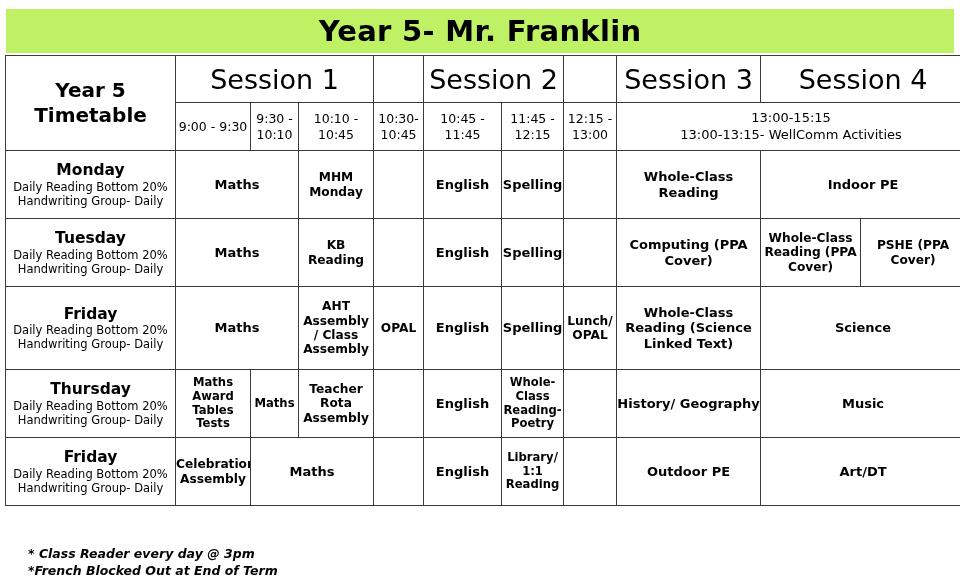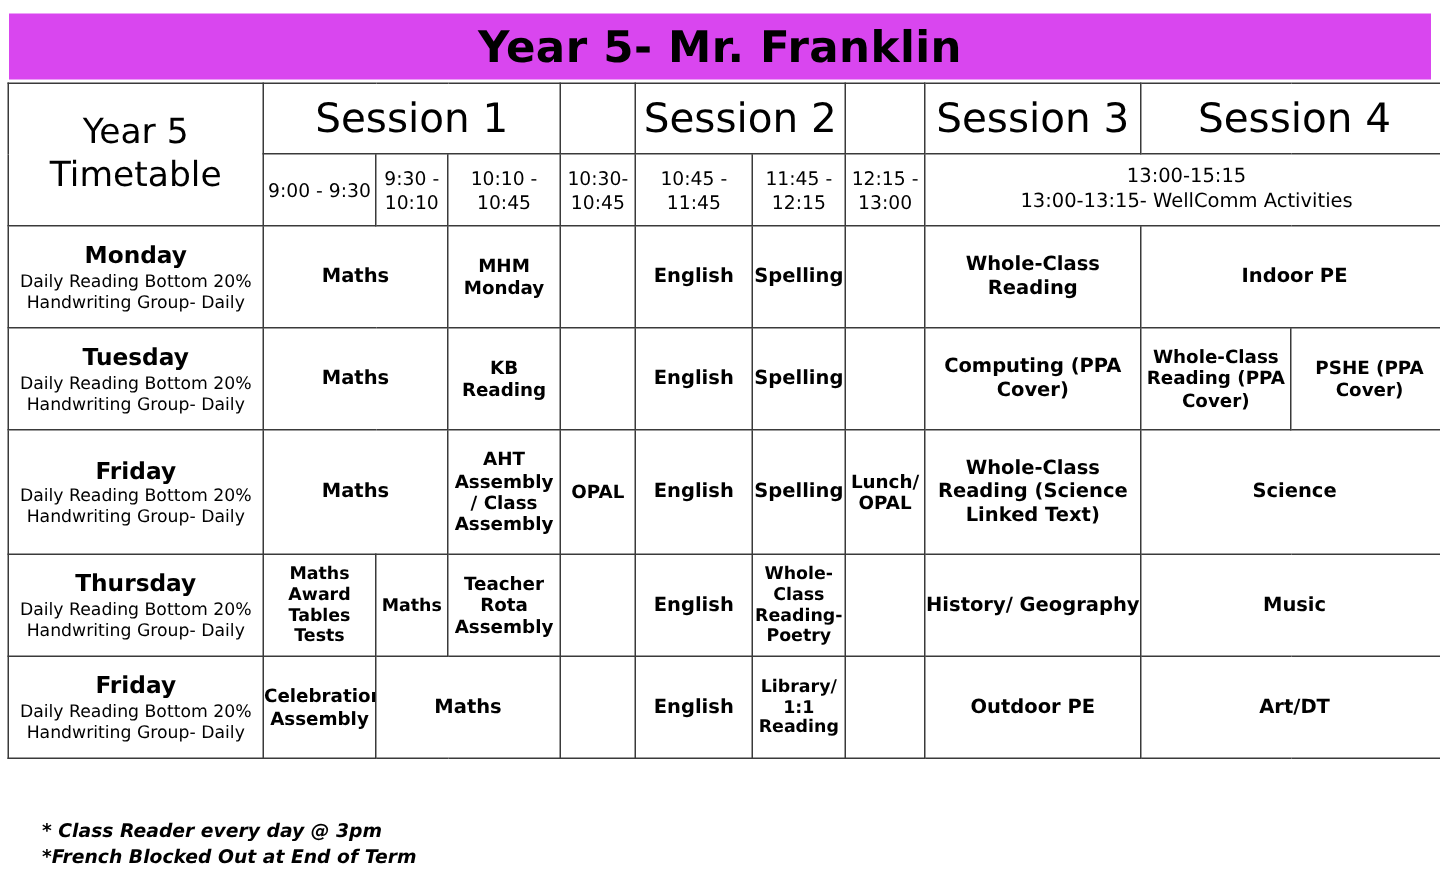--- a/index.html
+++ b/index.html
@@ -20,21 +20,21 @@
     box-sizing: border-box;
   }
 
   
   .title-bar {
     position: absolute;
     left: 6px;
     top: 9px;
     width: 948px;
     height: 44px;
-    background: #d946ef;
+    background: #bef264;
     display: flex;
     align-items: center;
     justify-content: center;
   }
   .title-bar .title-text {
     font-size: 29px;
     font-weight: bold;
     color: #000000;
     letter-spacing: 0.3px;
     white-space: nowrap;
@@ -54,22 +54,22 @@
     padding: 0;
     text-align: center;
     vertical-align: middle;
     color: #000000;
     background: #ffffff;
     overflow: hidden;
   }
 
   
   .corner {
-    font-size: 23px;
-    font-weight: normal;
+    font-size: 20px;
+    font-weight: bold;
     line-height: 1.25;
     background: #ffffff;
   }
   .session-head {
     font-size: 27px;
     background: #ffffff;
     height: 46px;
   }
   .grey-head {
     background: #c3c3c3;

